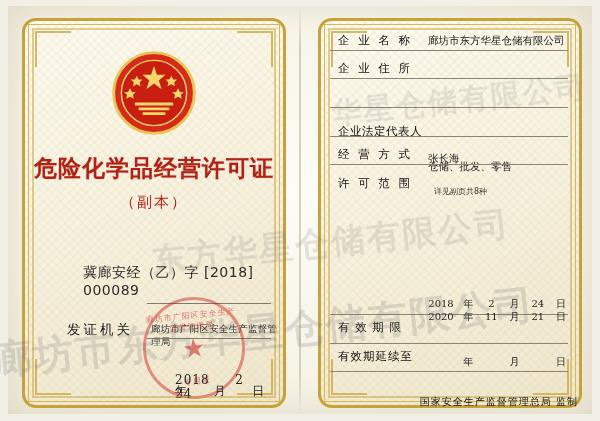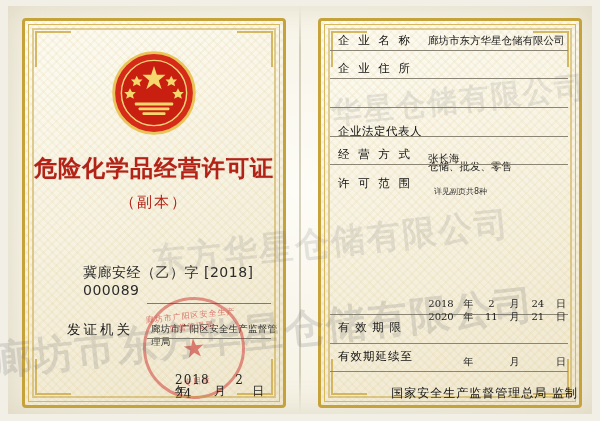--- a/index.html
+++ b/index.html
@@ -36,21 +36,21 @@
     left: 299px;
     top: 6px;
     width: 2px;
     height: 408px;
     background: linear-gradient(to bottom, rgba(200,190,165,0.0), rgba(170,158,126,0.45) 10%, rgba(170,158,126,0.45) 90%, rgba(200,190,165,0.0));
   }
   
   .ornate {
     position: absolute;
     border: 3px solid #c6a23a;
-    border-radius: 4px;
+    border-radius: 14px;
   }
   .ornate::before {
     content: "";
     position: absolute;
     left: 3px; top: 3px; right: 3px; bottom: 3px;
     border: 1px solid #d9b85c;
   }
   .ornate::after {
     content: "";
     position: absolute;
@@ -250,23 +250,23 @@
   .date-row .mo { display:inline-block; width: 26px; text-align:center; }
   .date-row .dy { display:inline-block; width: 26px; text-align:center; }
   .date-row .u  { display:inline-block; width: 14px; text-align:center; }
   .dr1 { left: 424px; top: 297px; }
   .dr2 { left: 424px; top: 310px; }
   .dr3 { left: 424px; top: 355px; }
 
   .footer {
     position: absolute;
     right: 22px;
-    bottom: 19px;
-    font-family: "DejaVu Serif", "Liberation Serif", serif;
-    font-size: 12px;
+    bottom: 12px;
+    font-family: "DejaVu Serif", "Liberation Serif", serif;
+    font-size: 10px;
     color: #111;
     letter-spacing: 1px;
   }
 
   
   .watermark {
     position: absolute;
     left: -10px;
     top: 300px;
     width: 640px;

